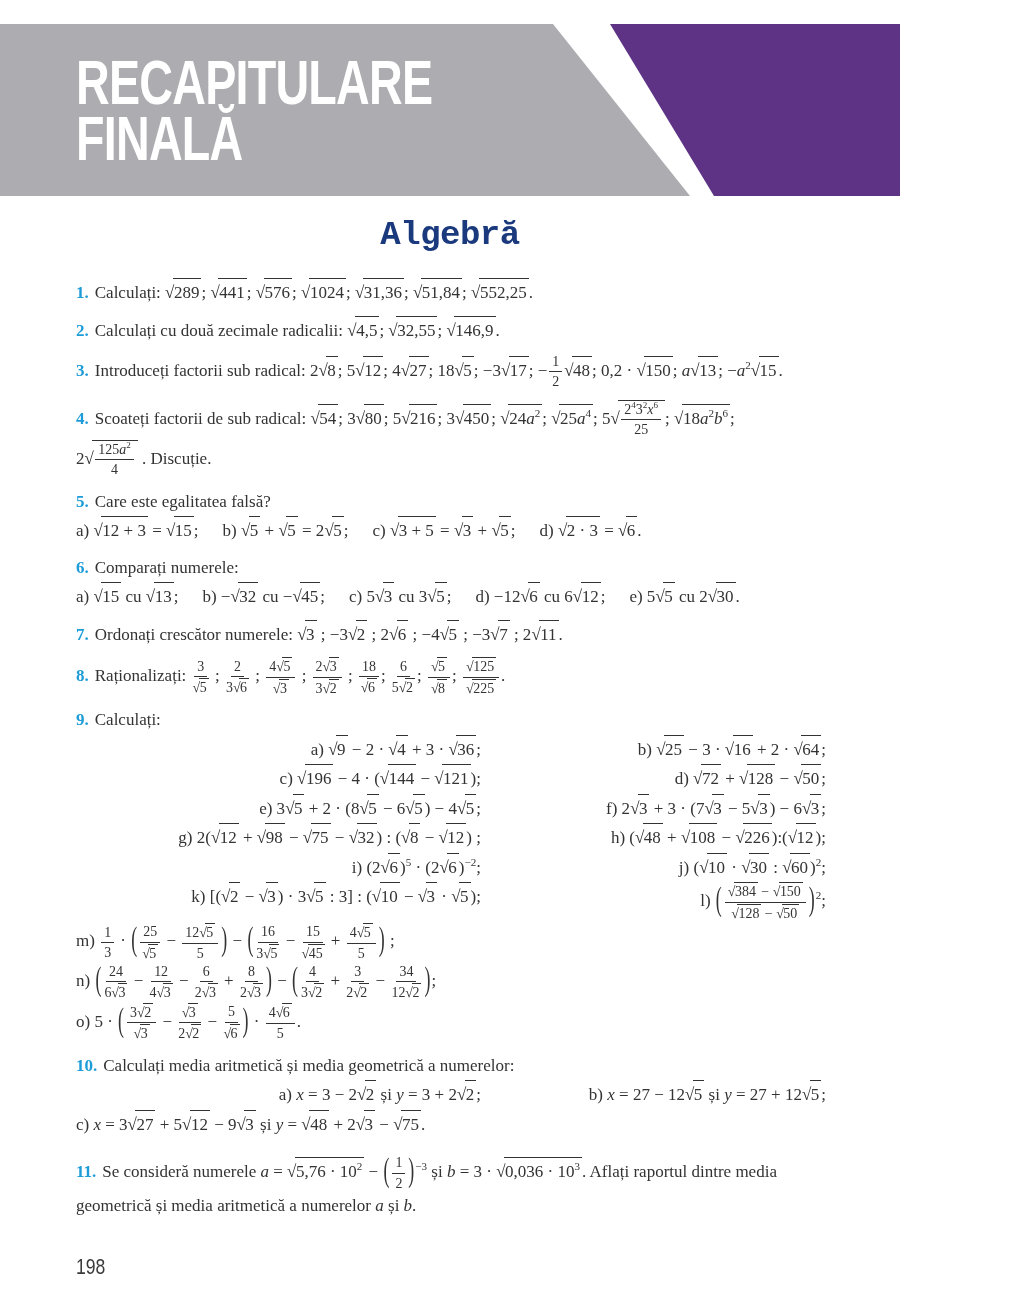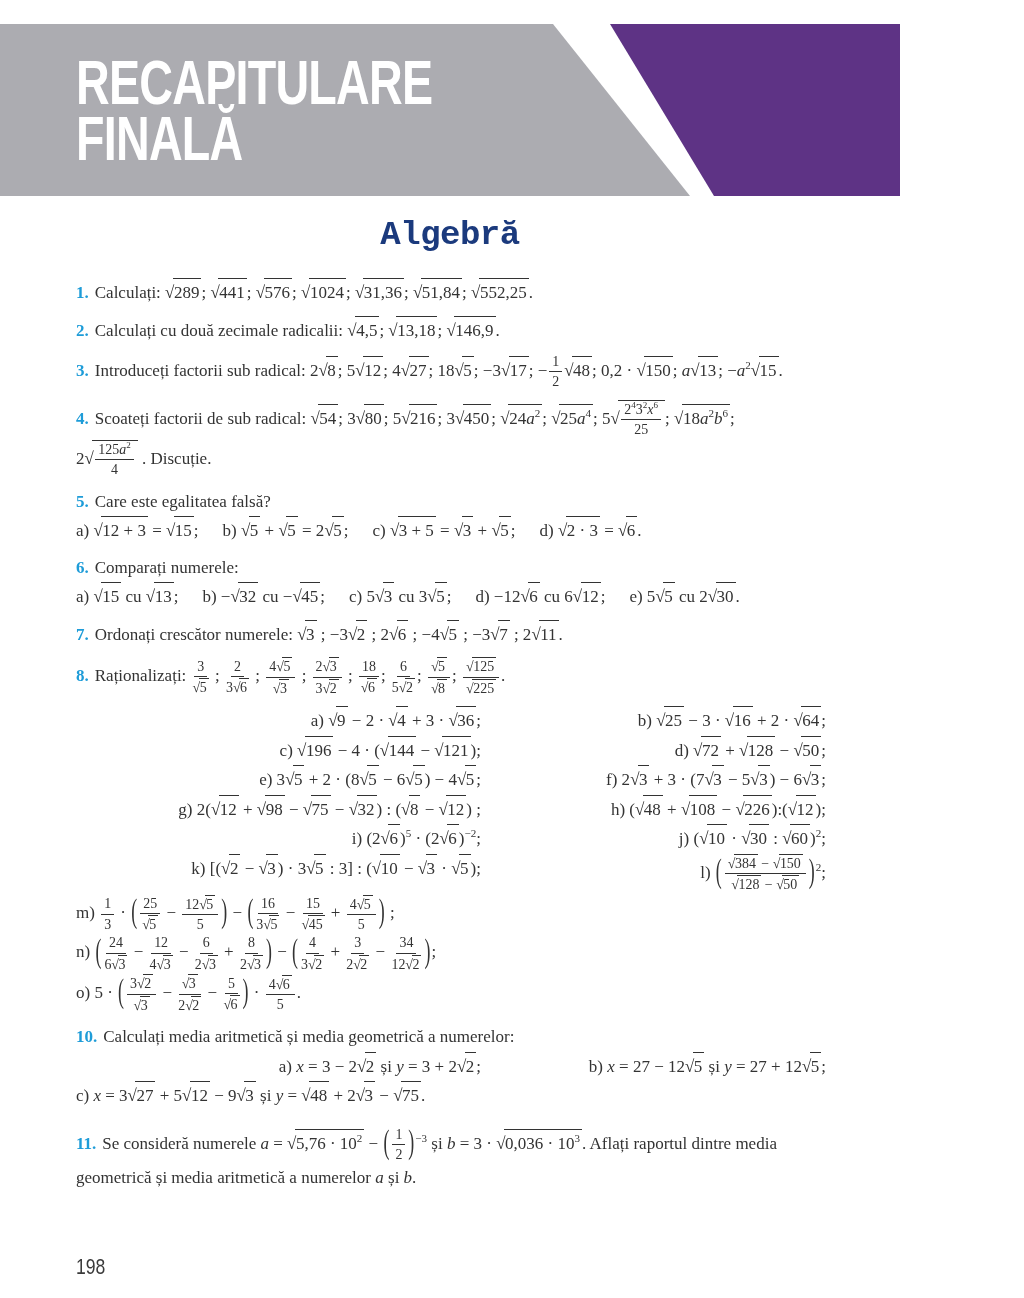--- a/index.html
+++ b/index.html
@@ -71,21 +71,21 @@
     </div>
   </header>
 
   <h1 class="section-title">Algebră</h1>
 
   <main class="content" id="exercises">
       <div class="exercise">
         <div class="line flow"><span class="num">1.</span>Calculați: <span class="sq"><span class="rs">√</span><span class="rd">289</span></span>; <span class="sq"><span class="rs">√</span><span class="rd">441</span></span>; <span class="sq"><span class="rs">√</span><span class="rd">576</span></span>; <span class="sq"><span class="rs">√</span><span class="rd">1024</span></span>; <span class="sq"><span class="rs">√</span><span class="rd">31,36</span></span>; <span class="sq"><span class="rs">√</span><span class="rd">51,84</span></span>; <span class="sq"><span class="rs">√</span><span class="rd">552,25</span></span>.</div>
       </div>
       <div class="exercise">
-        <div class="line flow"><span class="num">2.</span>Calculați cu două zecimale radicalii: <span class="sq"><span class="rs">√</span><span class="rd">4,5</span></span>; <span class="sq"><span class="rs">√</span><span class="rd">13,18</span></span>; <span class="sq"><span class="rs">√</span><span class="rd">146,9</span></span>.</div>
+        <div class="line flow"><span class="num">2.</span>Calculați cu două zecimale radicalii: <span class="sq"><span class="rs">√</span><span class="rd">4,5</span></span>; <span class="sq"><span class="rs">√</span><span class="rd">32,55</span></span>; <span class="sq"><span class="rs">√</span><span class="rd">146,9</span></span>.</div>
       </div>
       <div class="exercise">
         <div class="line flow"><span class="num">3.</span>Introduceți factorii sub radical: 2<span class="sq"><span class="rs">√</span><span class="rd">8</span></span>; 5<span class="sq"><span class="rs">√</span><span class="rd">12</span></span>; 4<span class="sq"><span class="rs">√</span><span class="rd">27</span></span>; 18<span class="sq"><span class="rs">√</span><span class="rd">5</span></span>; −3<span class="sq"><span class="rs">√</span><span class="rd">17</span></span>; −<span class="fr">
             <span class="nu">1</span>
             <span class="de">2</span>
           </span><span class="sq"><span class="rs">√</span><span class="rd">48</span></span>; 0,2 · <span class="sq"><span class="rs">√</span><span class="rd">150</span></span>; <i>a</i><span class="sq"><span class="rs">√</span><span class="rd">13</span></span>; −<i>a</i><sup>2</sup><span class="sq"><span class="rs">√</span><span class="rd">15</span></span>.</div>
       </div>
       <div class="exercise">
         <div class="line flow"><span class="num">4.</span>Scoateți factorii de sub radical: <span class="sq"><span class="rs">√</span><span class="rd">54</span></span>; 3<span class="sq"><span class="rs">√</span><span class="rd">80</span></span>; 5<span class="sq"><span class="rs">√</span><span class="rd">216</span></span>; 3<span class="sq"><span class="rs">√</span><span class="rd">450</span></span>; <span class="sq"><span class="rs">√</span><span class="rd">24<i>a</i><sup>2</sup></span></span>; <span class="sq"><span class="rs">√</span><span class="rd">25<i>a</i><sup>4</sup></span></span>; 5<span class="sq"><span class="rs">√</span><span class="rd"><span class="fr">
                 <span class="nu">2<sup>4</sup>3<sup>2</sup><i>x</i><sup>6</sup></span>
@@ -139,20 +139,21 @@
             <span class="de">5<span class="sq"><span class="rs">√</span><span class="rd">2</span></span></span>
           </span>; <span class="fr">
             <span class="nu"><span class="sq"><span class="rs">√</span><span class="rd">5</span></span></span>
             <span class="de"><span class="sq"><span class="rs">√</span><span class="rd">8</span></span></span>
           </span>; <span class="fr">
             <span class="nu"><span class="sq"><span class="rs">√</span><span class="rd">125</span></span></span>
             <span class="de"><span class="sq"><span class="rs">√</span><span class="rd">225</span></span></span>
           </span>.</div>
       </div>
       <div class="exercise">
+        <div class="line flow"><span class="num">9.</span>Calculați:</div>
         <div class="line cols">
           <div class="col">a) <span class="sq"><span class="rs">√</span><span class="rd">9</span></span> − 2 · <span class="sq"><span class="rs">√</span><span class="rd">4</span></span> + 3 · <span class="sq"><span class="rs">√</span><span class="rd">36</span></span>;</div>
           <div class="col">b) <span class="sq"><span class="rs">√</span><span class="rd">25</span></span> − 3 · <span class="sq"><span class="rs">√</span><span class="rd">16</span></span> + 2 · <span class="sq"><span class="rs">√</span><span class="rd">64</span></span>;</div>
         </div>
         <div class="line cols">
           <div class="col">c) <span class="sq"><span class="rs">√</span><span class="rd">196</span></span> − 4 · (<span class="sq"><span class="rs">√</span><span class="rd">144</span></span> − <span class="sq"><span class="rs">√</span><span class="rd">121</span></span>);</div>
           <div class="col">d) <span class="sq"><span class="rs">√</span><span class="rd">72</span></span> + <span class="sq"><span class="rs">√</span><span class="rd">128</span></span> − <span class="sq"><span class="rs">√</span><span class="rd">50</span></span>;</div>
         </div>
         <div class="line cols">
           <div class="col">e) 3<span class="sq"><span class="rs">√</span><span class="rd">5</span></span> + 2 · (8<span class="sq"><span class="rs">√</span><span class="rd">5</span></span> − 6<span class="sq"><span class="rs">√</span><span class="rd">5</span></span>) − 4<span class="sq"><span class="rs">√</span><span class="rd">5</span></span>;</div>

